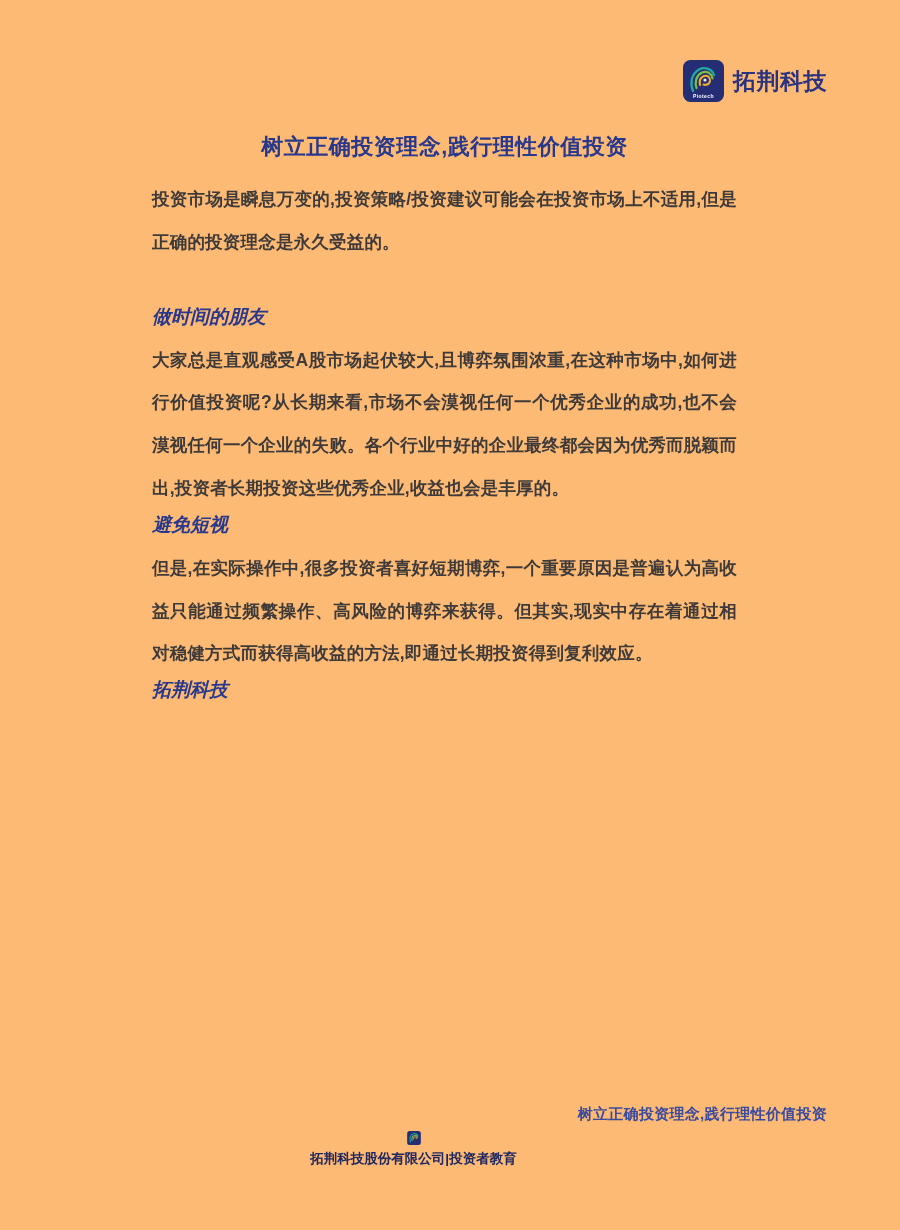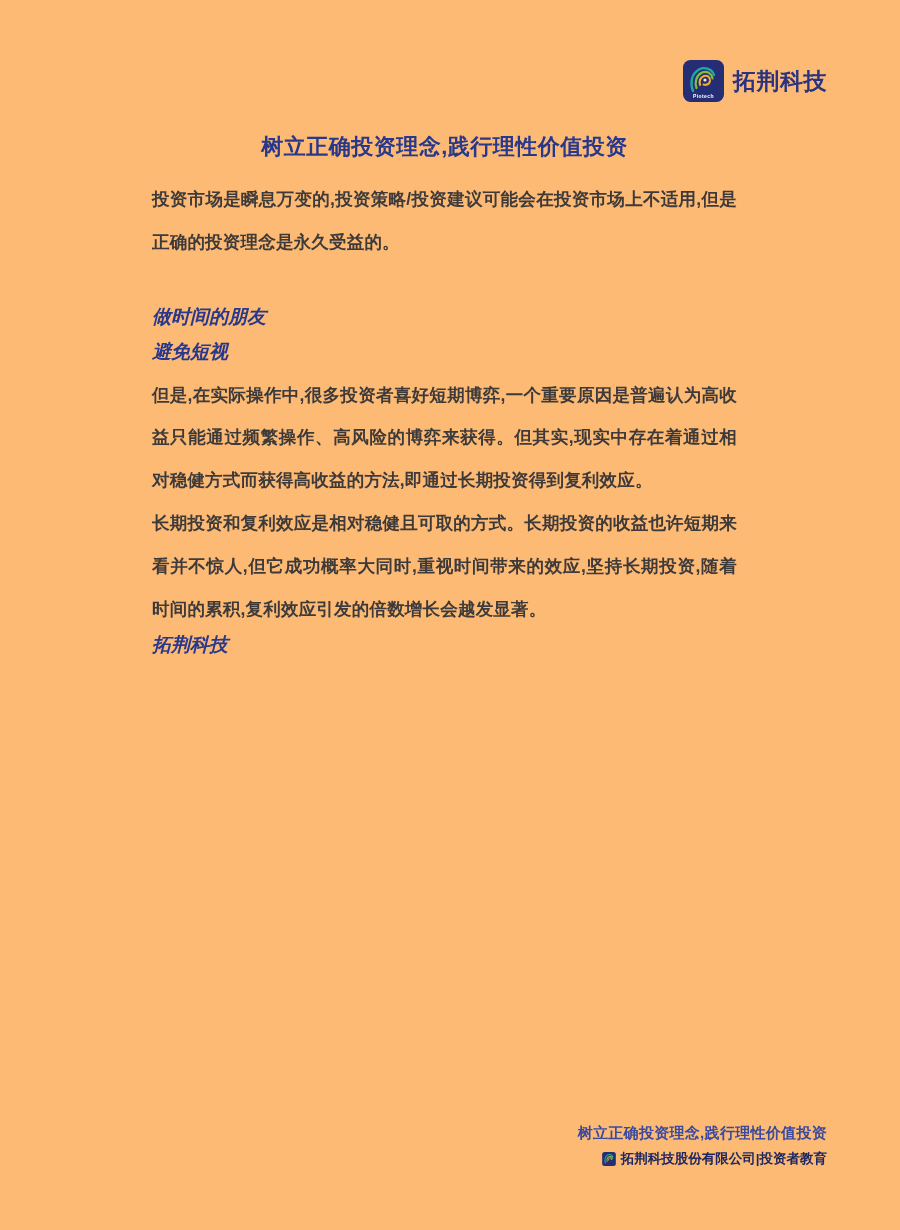--- a/index.html
+++ b/index.html
@@ -76,20 +76,21 @@
   }
   .footer-company {
     margin-top: 7px;
     display: flex;
     justify-content: flex-end;
     align-items: center;
     gap: 5px;
     font-size: 13.5px;
     font-weight: bold;
     color: #1f2760;
+    flex-direction: column;
   }
   .footer-logo { width: 14px; height: 14px; display: block; }
 </style>
 </head>
 <body>
 
 <div class="page">
 
   <div class="header">
     <div class="logo-lockup">
@@ -104,24 +105,24 @@
       <span class="brand-name">拓荆科技</span>
     </div>
   </div>
 
   <div class="article">
     <h1 class="doc-title">树立正确投资理念,践行理性价值投资</h1>
 
     <p class="body-text intro">投资市场是瞬息万变的,投资策略/投资建议可能会在投资市场上不适用,但是正确的投资理念是永久受益的。</p>
 
     <h2 class="section-heading first">做时间的朋友</h2>
+    <p class="body-text">大家总是直观感受A股市场起伏较大,且博弈氛围浓重,在这种市场中,如何进行价值投资呢?从长期来看,市场不会漠视任何一个优秀企业的成功,也不会漠视任何一个企业的失败。各个行业中好的企业最终都会因为优秀而脱颖而出,投资者长期投资这些优秀企业,收益也会是丰厚的。</p>
 
     <h2 class="section-heading flow">避免短视</h2>
     <p class="body-text">但是,在实际操作中,很多投资者喜好短期博弈,一个重要原因是普遍认为高收益只能通过频繁操作、高风险的博弈来获得。但其实,现实中存在着通过相对稳健方式而获得高收益的方法,即通过长期投资得到复利效应。</p>
-    <p class="body-text">长期投资和复利效应是相对稳健且可取的方式。长期投资的收益也许短期来看并不惊人,但它成功概率大同时,重视时间带来的效应,坚持长期投资,随着时间的累积,复利效应引发的倍数增长会越发显著。</p>
 
     <h2 class="section-heading flow">拓荆科技</h2>
   </div>
 
   <div class="footer">
     <div class="footer-slogan">树立正确投资理念,践行理性价值投资</div>
     <div class="footer-company">
       <svg class="footer-logo" viewBox="0 0 41 42">
         <rect x="0" y="0" width="41" height="42" rx="7.5" fill="#252e74"></rect>
         <path d="M10 33 C 7 25 8 14 16 9 C 23 5.5 30 9 32 15" fill="none" stroke="#1fa9a2" stroke-width="3.4" stroke-linecap="round"></path>

